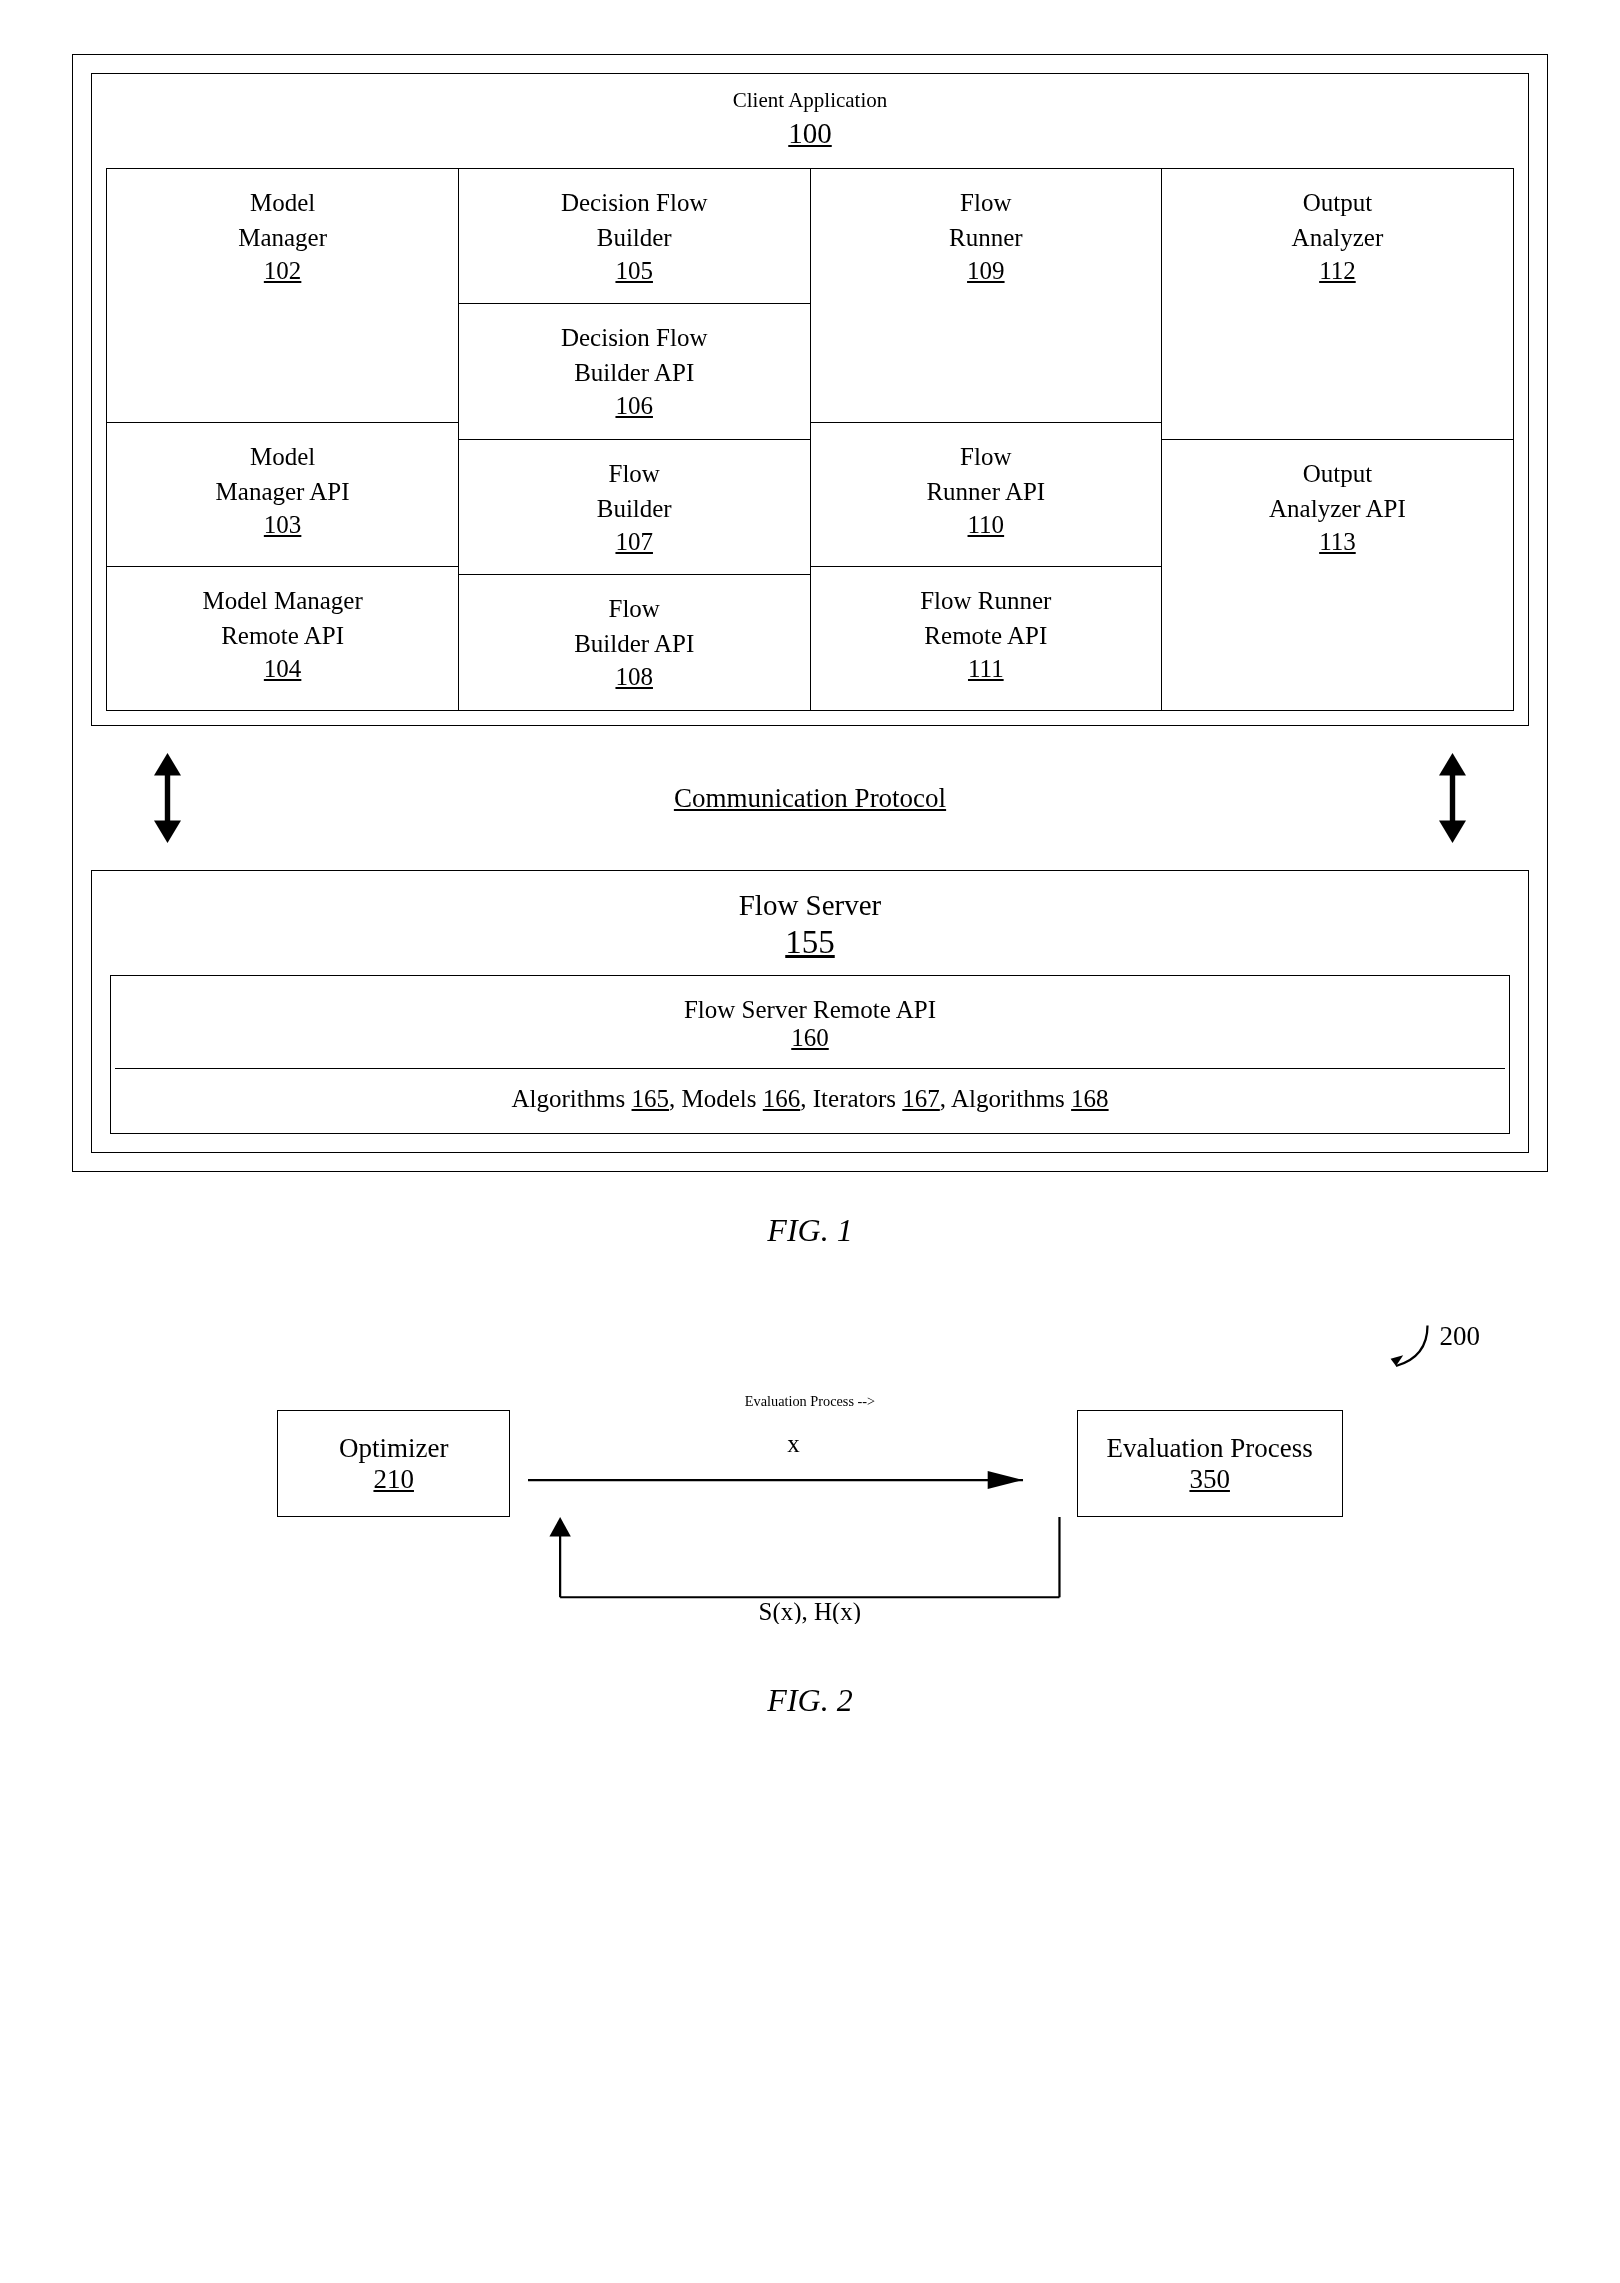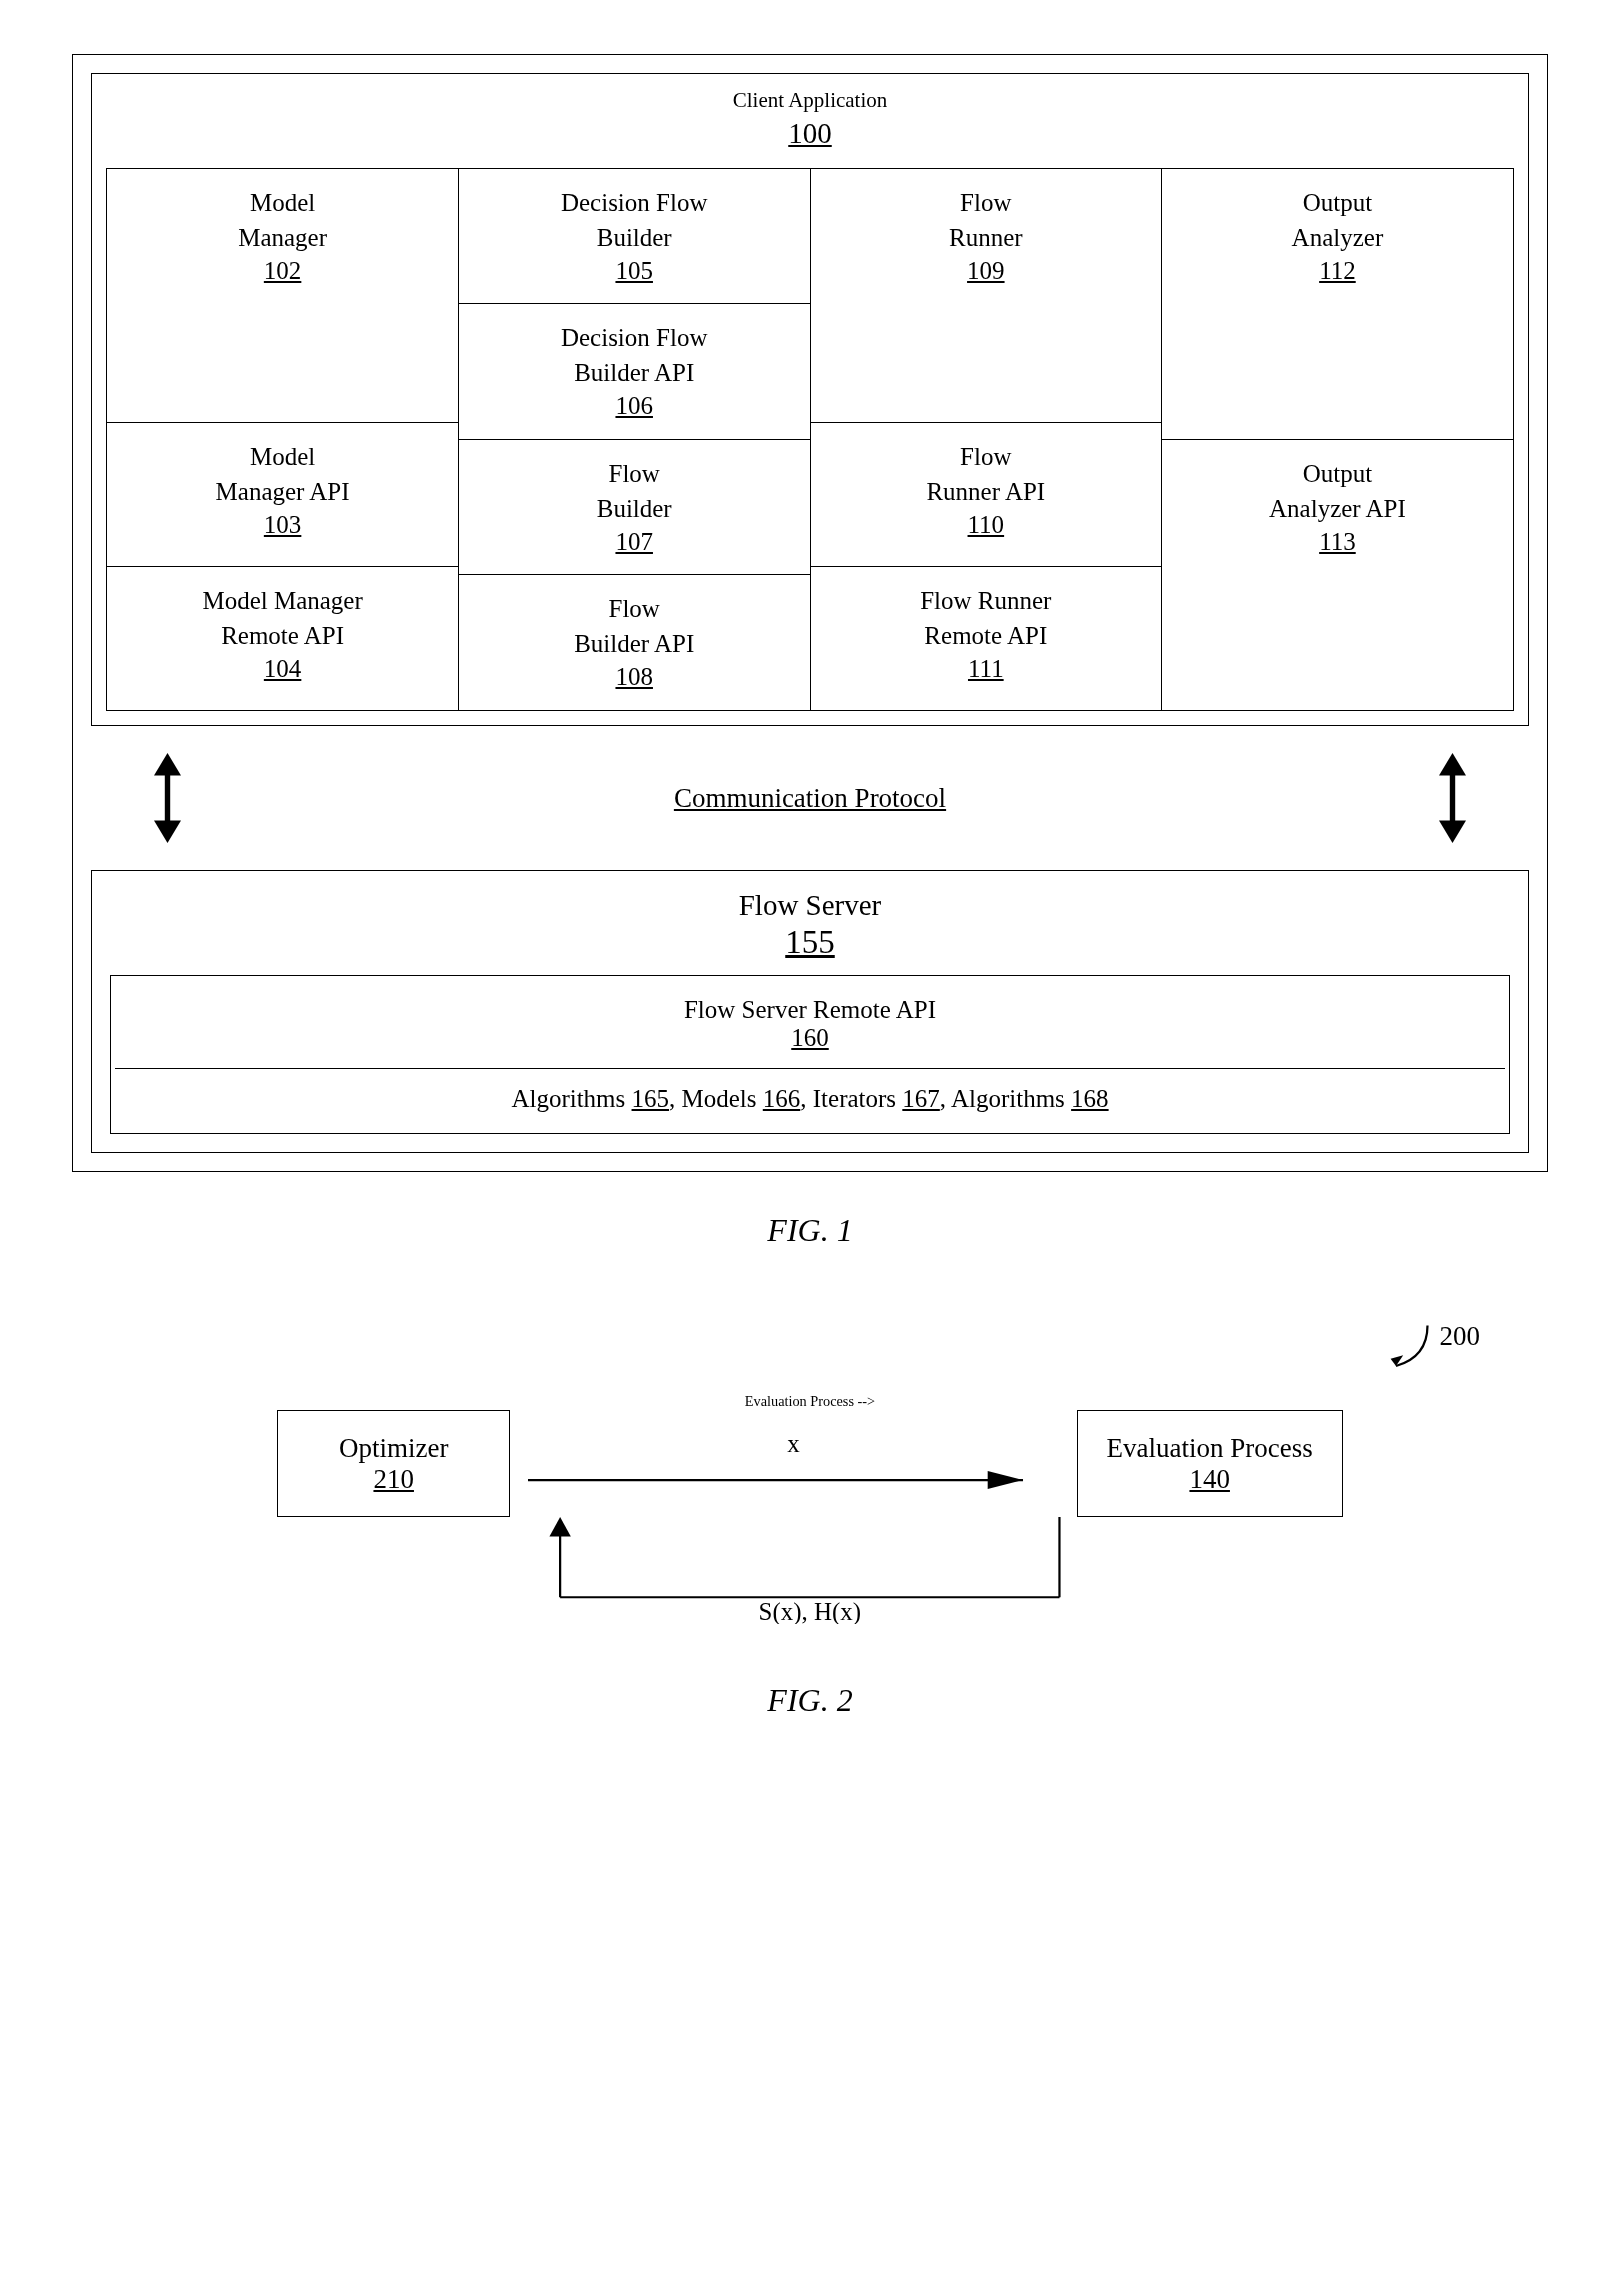--- a/index.html
+++ b/index.html
@@ -327,21 +327,21 @@
       <div style="display:flex; flex-direction:column; align-items:center; flex:1; padding: 0 18px;">
         <div style="font-size:25px; margin-bottom:3.6px;">x</div>
         <svg width="100%" height="36" viewBox="0 0 300 40" preserveAspectRatio="none">
           <line x1="0" y1="20" x2="280" y2="20" stroke="#000" stroke-width="2.5"></line>
           <polygon points="280,20 260,10 260,30" fill="#000"></polygon>
         </svg>
       </div>
 
       <div class="fig2-box">
         <div style="font-size:27px;">Evaluation Process</div>
-        <div class="underline" style="font-size:27px;">140</div>
+        <div class="underline" style="font-size:27px;">350</div>
       </div>
 
     </div>
 
     
     <div style="display:flex; flex-direction:row; align-items:flex-end; justify-content:center; width:80%; margin: 0 auto; position:relative; height:107px;">
 
       <svg width="100%" height="107" viewBox="0 0 900 120">
 
         <line x1="730" y1="0" x2="730" y2="90" stroke="#000" stroke-width="2.5"></line>

